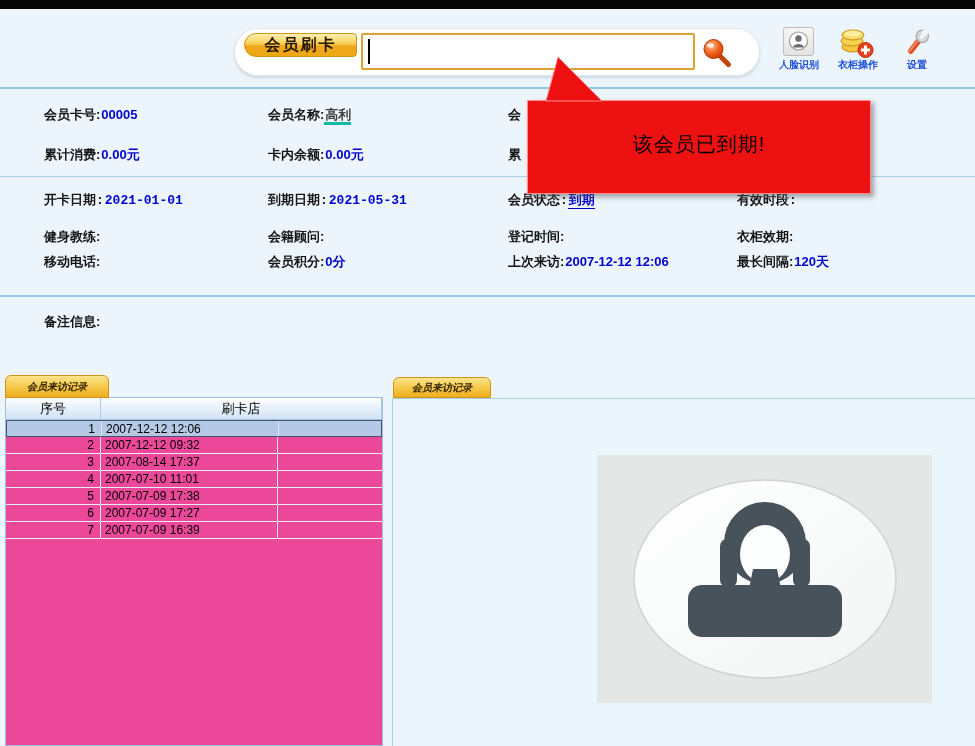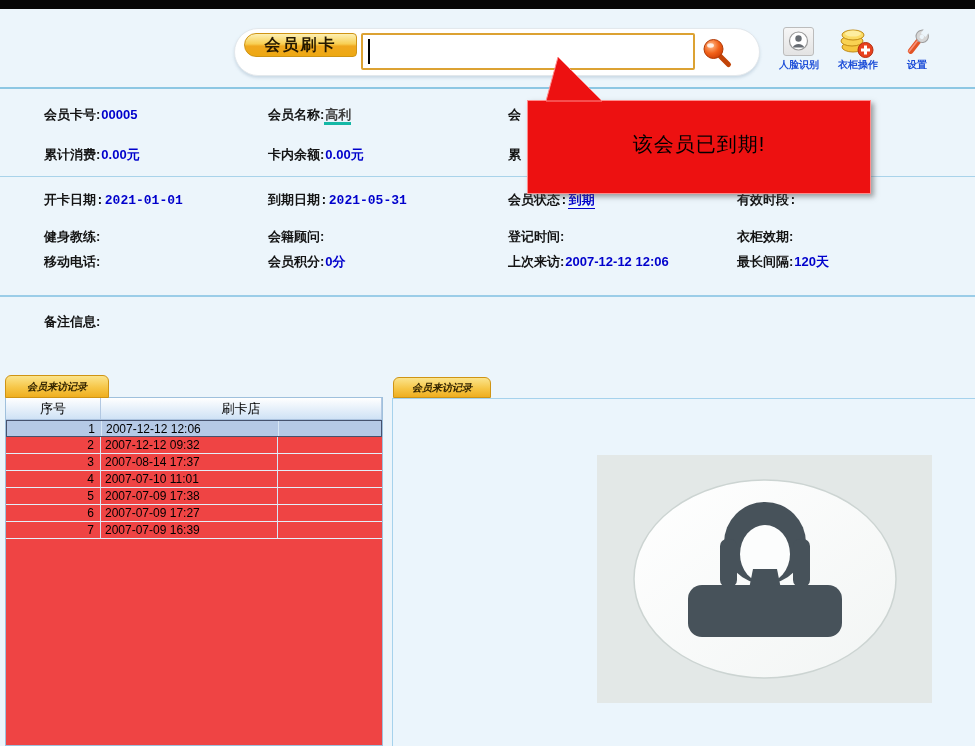--- a/index.html
+++ b/index.html
@@ -85,21 +85,21 @@
     display:flex;align-items:center;justify-content:center;
     font-size:10px;font-weight:bold;color:#332500;
     box-sizing:border-box;cursor:pointer;z-index:5;font-style:italic;
   }
   .tab-visits{left:5px;top:375px;width:104px;}
   .tab-photo{left:393px;top:377px;width:98px;height:21px;}
 
   
   .table-panel{
     position:absolute;left:5px;top:397px;width:378px;height:349px;
-    background:#ef4444;border:1px solid #9fc0dc;box-sizing:border-box;
+    background:#ec4899;border:1px solid #9fc0dc;box-sizing:border-box;
   }
   .thead{
     display:flex;height:21px;
     background:linear-gradient(#ffffff,#cfe2f5);
     border-bottom:1px solid #aac2de;
     font-size:13px;color:#000;position:relative;
   }
   .thead .th{display:flex;align-items:center;justify-content:center;border-right:1px solid #b2c8e2;box-sizing:border-box;}
   .th-no{width:95px;} .th-time{width:177px;position:relative;} .th-store{flex:1;border-right:none;}
   .sort-glyph{position:absolute;right:12px;top:3px;font-size:10px;color:#8fb0d4;}

